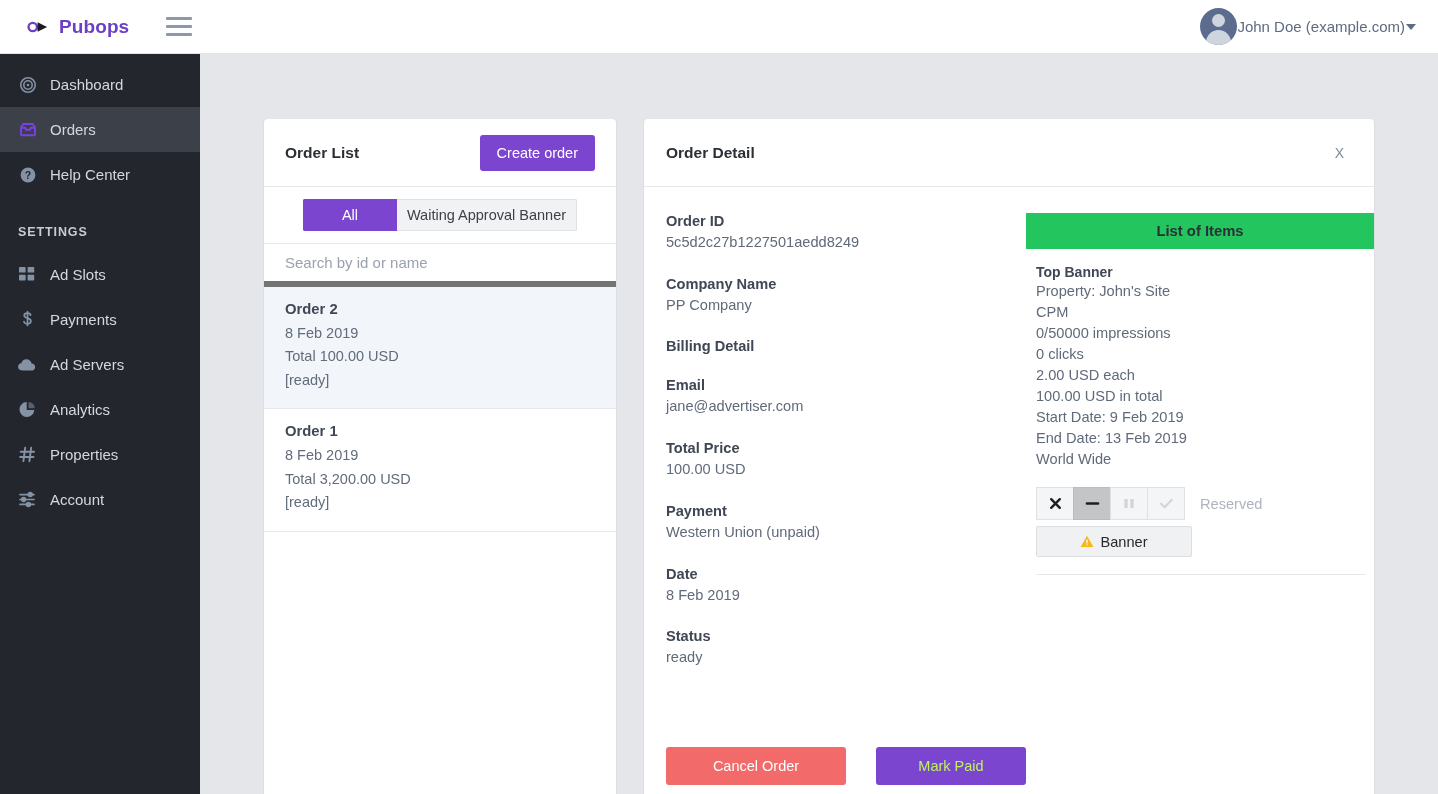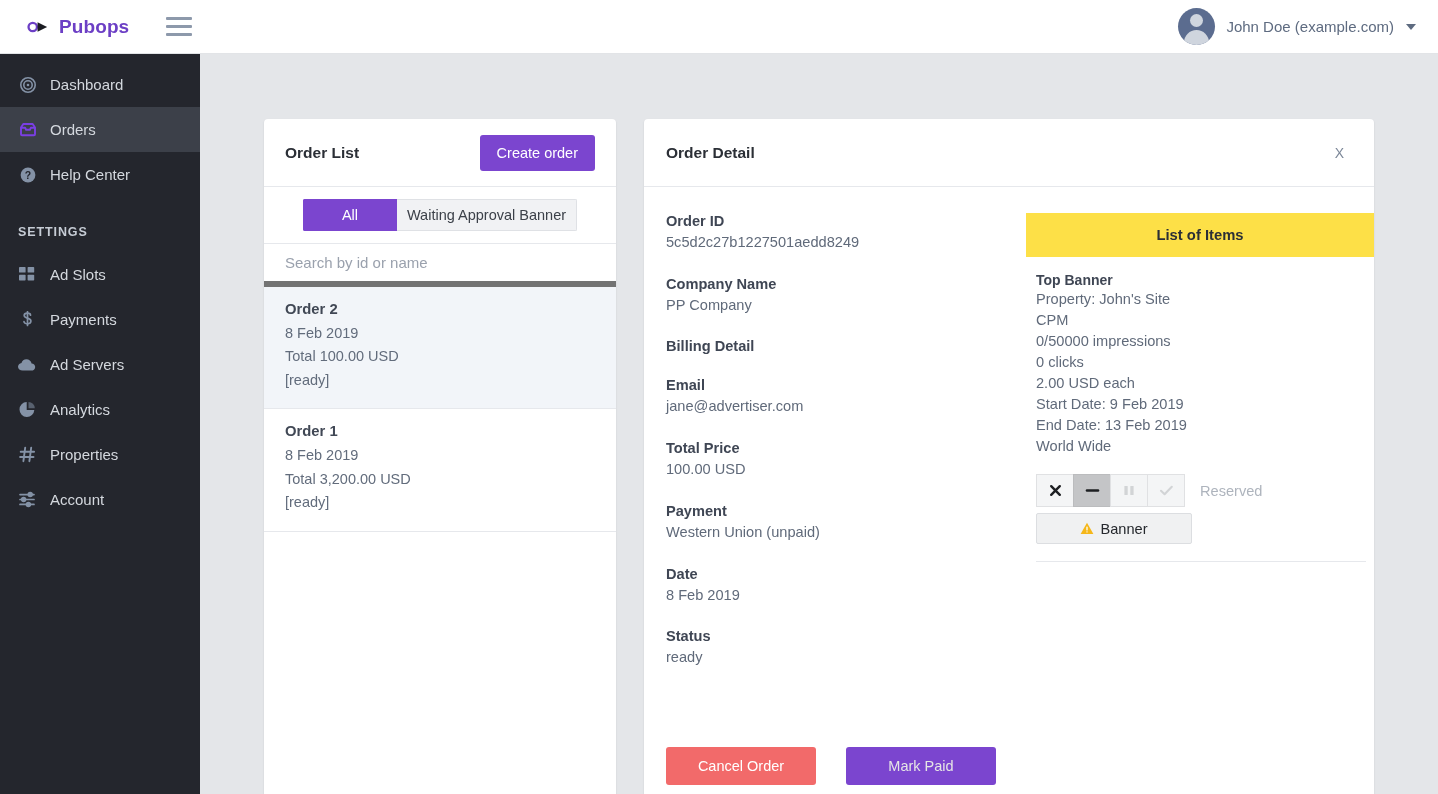--- a/index.html
+++ b/index.html
@@ -35,21 +35,21 @@
     width: 28px; height: 26px;
     display: flex; flex-direction: column; justify-content: center;
     gap: 5px; cursor: pointer;
   }
   #hamburger span {
     display: block; height: 3px; width: 26px;
     background: #8d99ab; border-radius: 1px;
   }
   #user-menu {
     margin-left: auto; margin-right: 22px;
-    display: flex; align-items: center; gap: 11px; cursor: pointer;
+    display: flex; align-items: center; cursor: pointer;
   }
   #avatar {
     width: 37px; height: 37px; border-radius: 50%;
     background: #5b6c8f; position: relative; overflow: hidden;
     flex: none;
   }
   #avatar::before {
     content: ""; position: absolute;
     width: 13px; height: 13px; border-radius: 50%;
     background: #cfd5de; left: 12px; top: 6px;
@@ -179,32 +179,32 @@
   .field .f-value {
     font-size: 14.6px; color: #606a7a; line-height: 1.42;
   }
   #detail-actions {
     position: absolute; left: 22px; bottom: 24px;
     display: flex; gap: 30px;
   }
   #cancel-order-btn {
     background: #f26a6a; color: #fff; border: none; border-radius: 3px;
     font-family: inherit; font-size: 14.5px;
-    width: 150px; padding: 11px 8px; cursor: pointer;
+    width: 180px; padding: 11px 8px; cursor: pointer;
   }
   #mark-paid-btn {
-    background: #7b45cf; color: #e5e5e5; border: none; border-radius: 3px;
+    background: #7b45cf; color: #bef264; border: none; border-radius: 3px;
     font-family: inherit; font-size: 14.5px;
     width: 150px; padding: 11px 0; cursor: pointer;
   }
 
   
   #detail-right { width: 348px; padding: 26px 0 0 0; }
   #items-header {
-    background: #fde047; height: 44px;
+    background: #22c55e; height: 36px;
     display: flex; align-items: center; justify-content: center;
     font-size: 14.8px; font-weight: bold; color: #2b2f36;
   }
   #items-body { padding: 15px 10px 0 10px; }
   .item-title {
     font-size: 14px; font-weight: bold; color: #3f4654; margin-bottom: 1px;
   }
   .item-line { font-size: 14.6px; color: #606a7a; line-height: 1.44; }
   #item-controls-row {
     margin-top: 17px; display: flex; align-items: center;
@@ -439,20 +439,21 @@
 
       <div id="detail-right">
         <div id="items-header">List of Items</div>
         <div id="items-body">
           <div class="item-title">Top Banner</div>
           <div class="item-line">Property: John's Site</div>
           <div class="item-line">CPM</div>
           <div class="item-line">0/50000 impressions</div>
           <div class="item-line">0 clicks</div>
           <div class="item-line">2.00 USD each</div>
+          <div class="item-line">100.00 USD in total</div>
           <div class="item-line">Start Date: 9 Feb 2019</div>
           <div class="item-line">End Date: 13 Feb 2019</div>
           <div class="item-line">World Wide</div>
 
           <div id="item-controls-row">
             <div class="btngroup">
               <div class="seg">
                 <svg width="13" height="13" viewBox="0 0 13 13" stroke="currentColor" stroke-width="2.4" stroke-linecap="round">
                   <path d="M2.2 2.2 L10.8 10.8 M10.8 2.2 L2.2 10.8"></path>
                 </svg>

